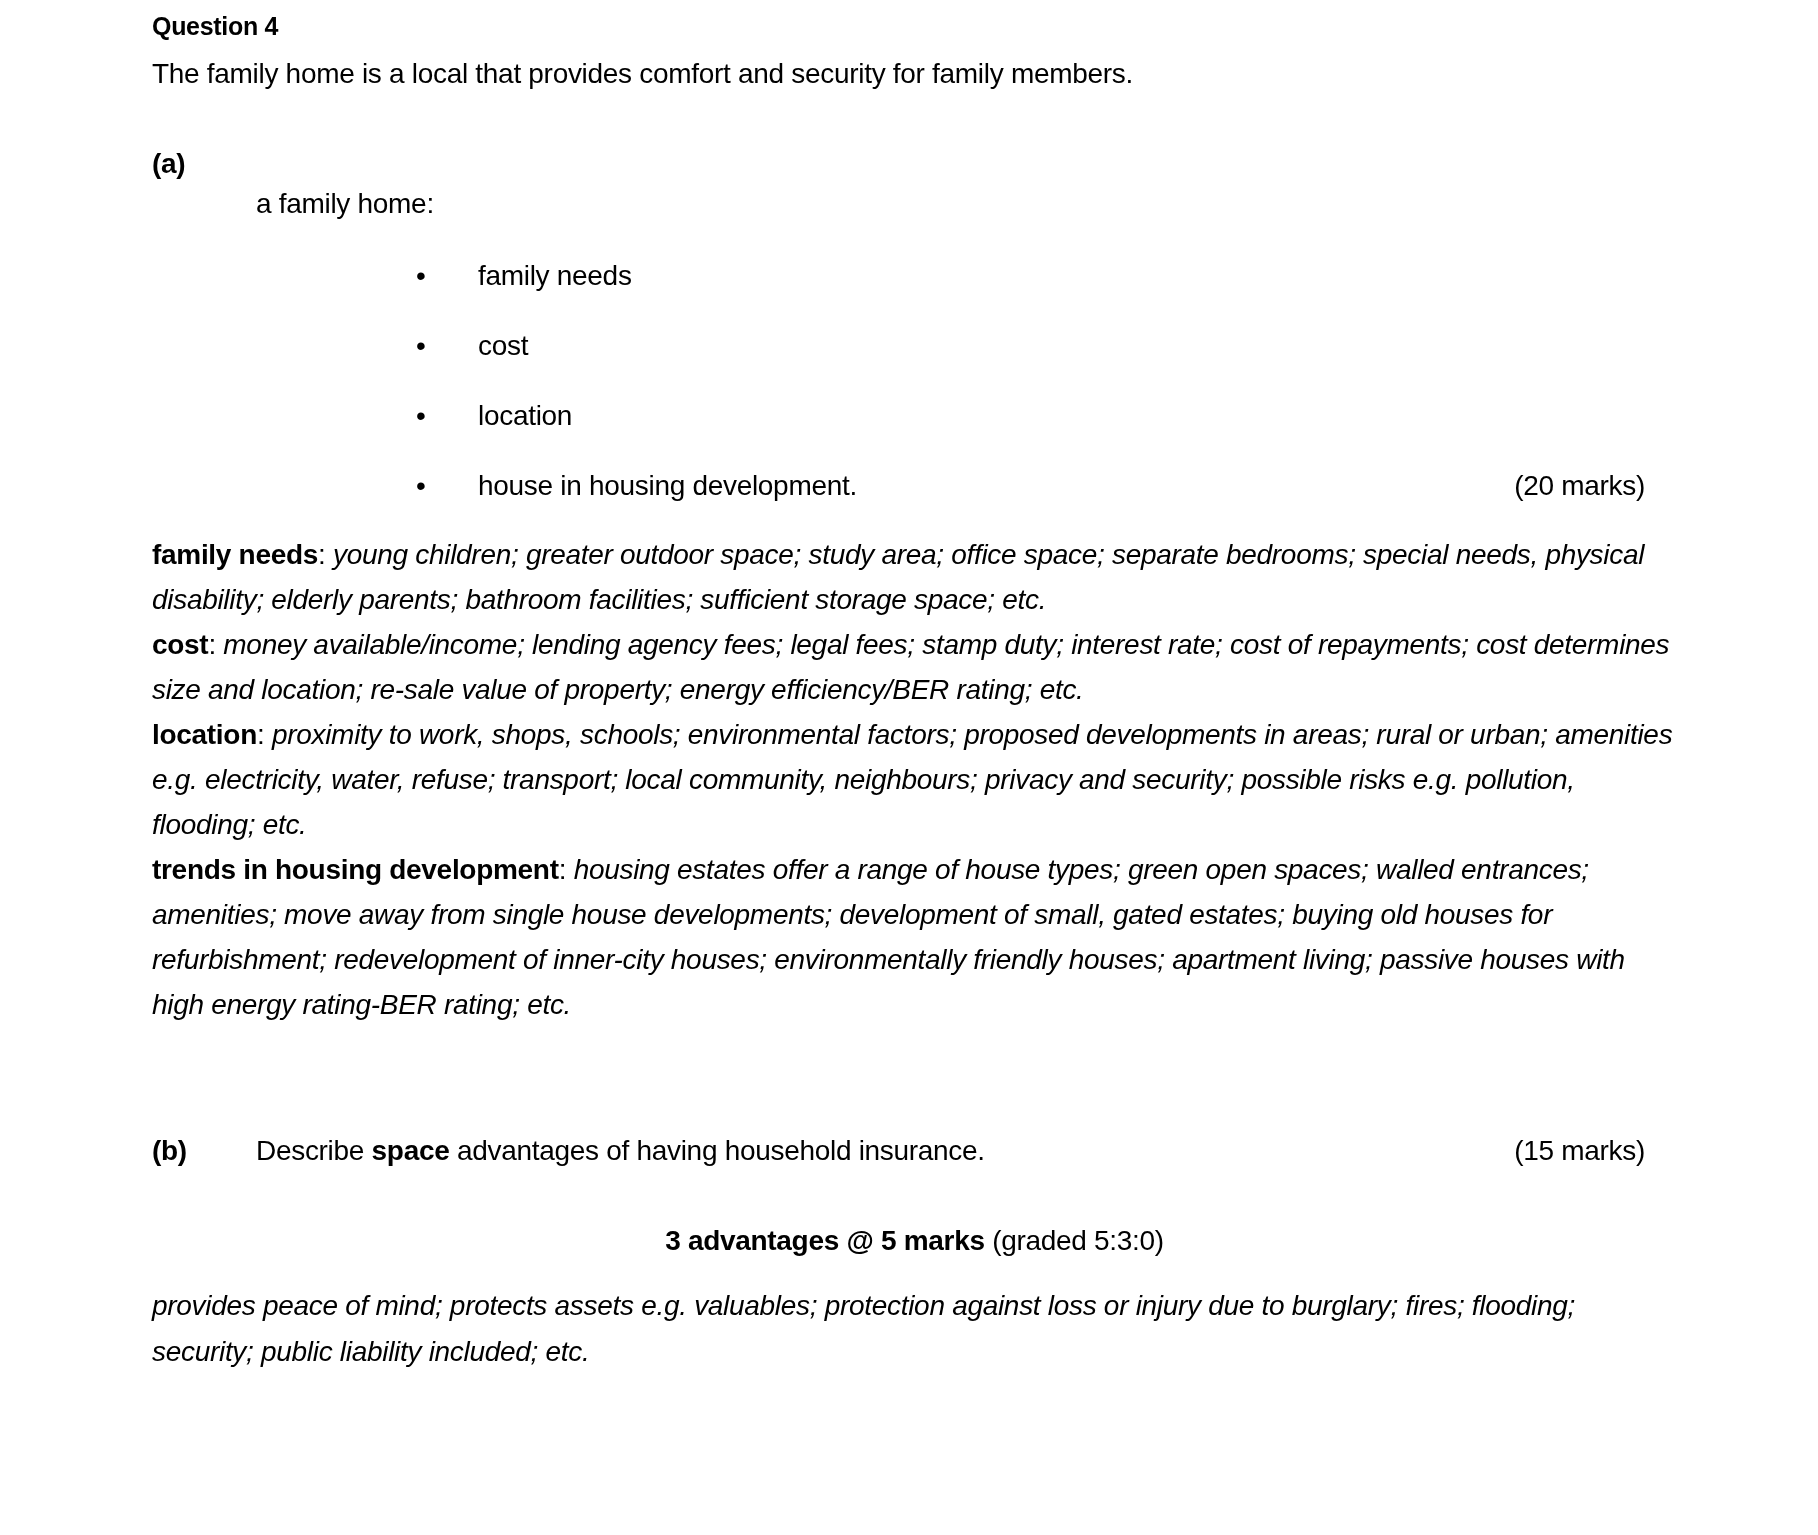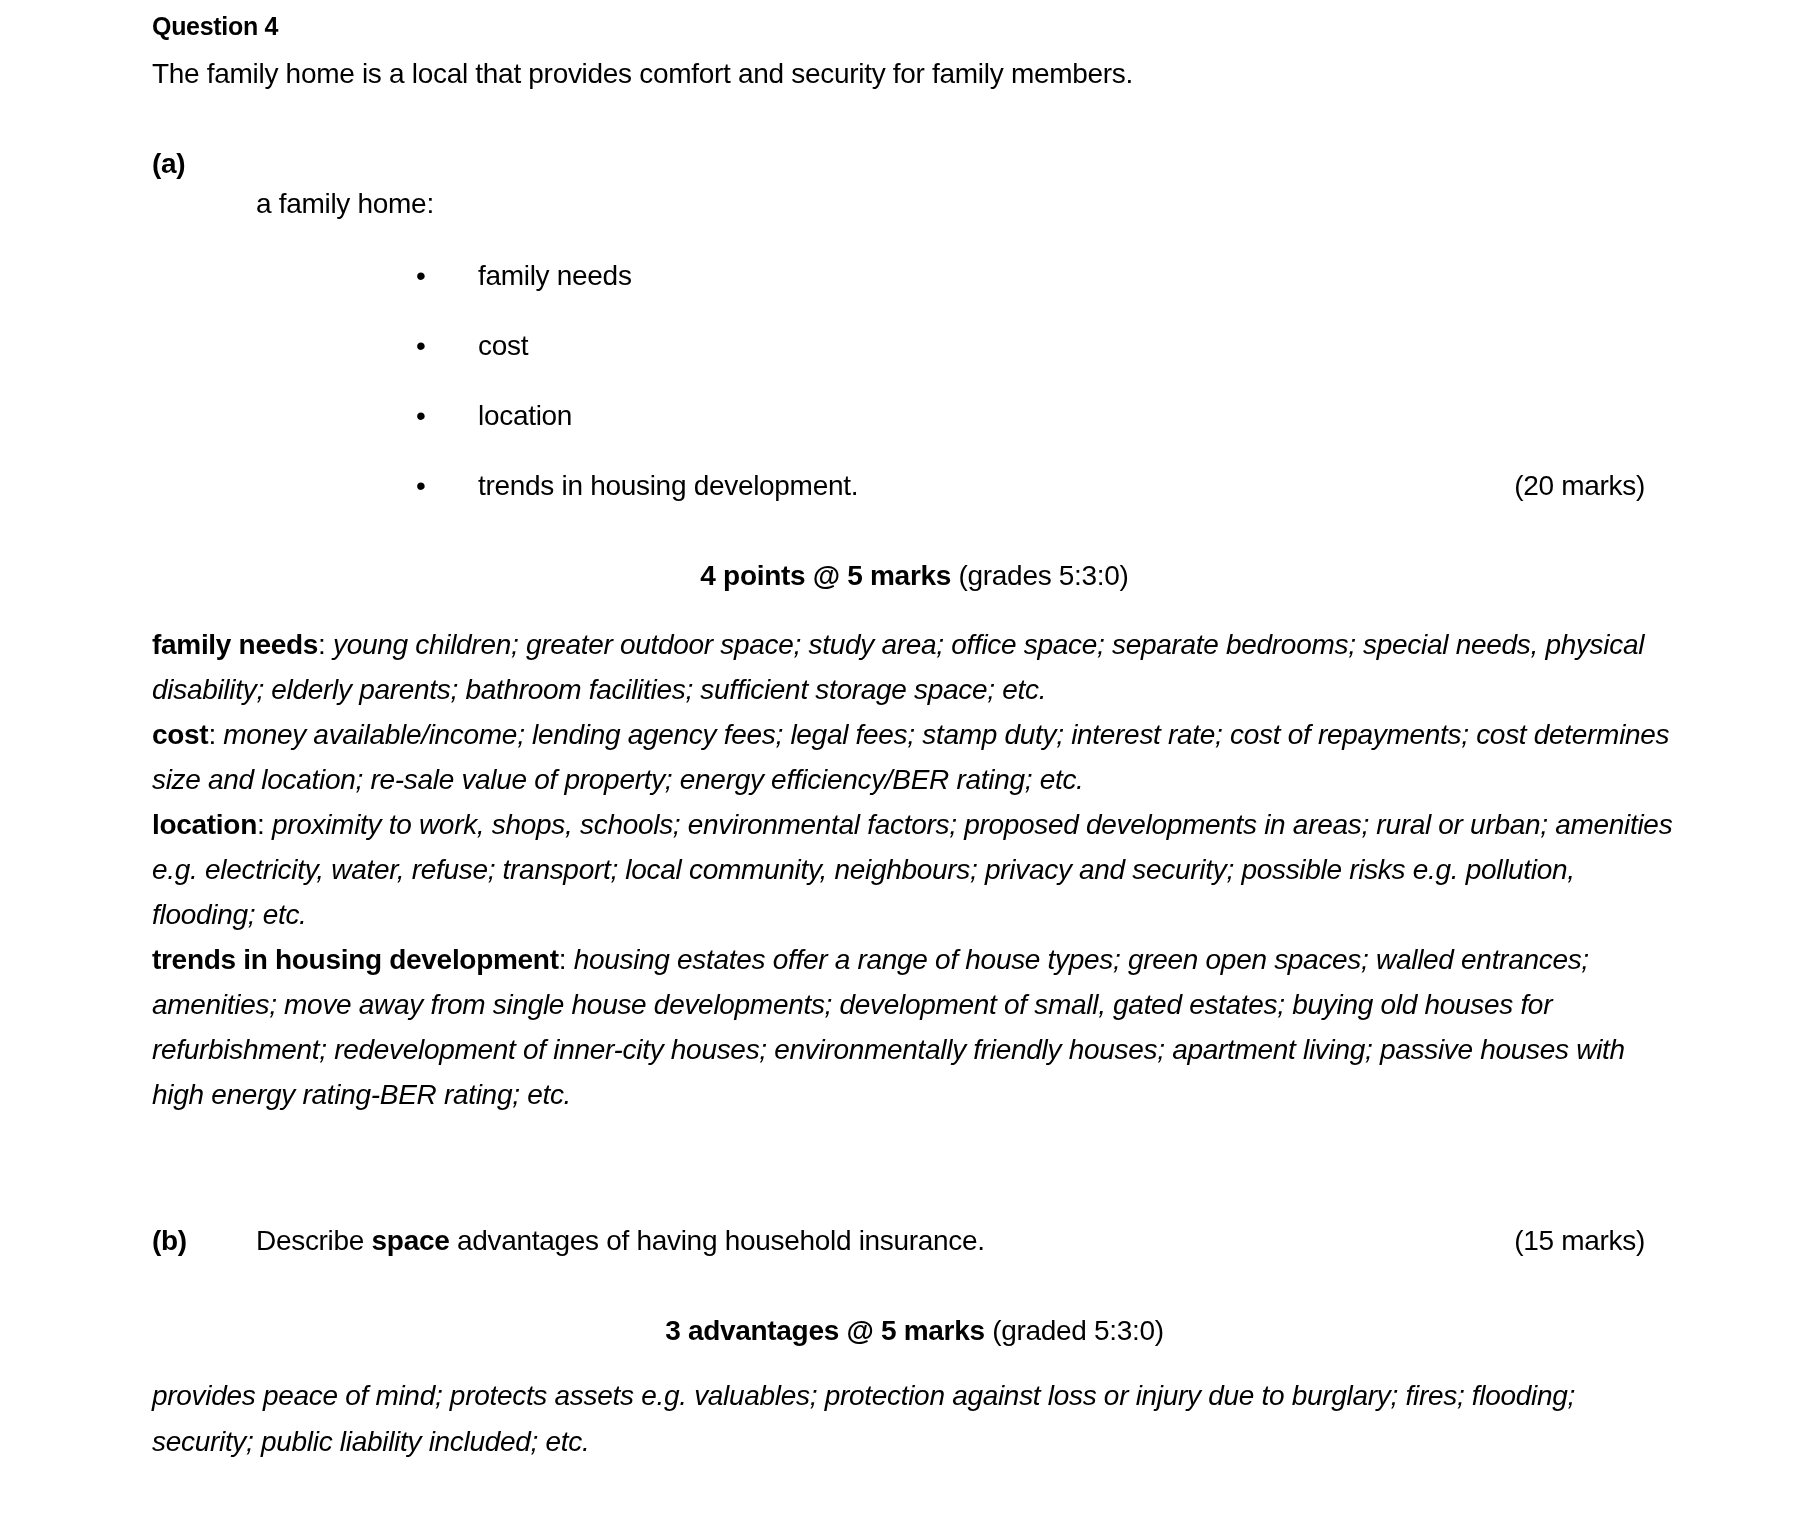--- a/index.html
+++ b/index.html
@@ -102,28 +102,25 @@
     <li>
       <span>family needs</span>
     </li>
     <li>
       <span>cost</span>
     </li>
     <li>
       <span>location</span>
     </li>
     <li>
-      <span>trends in housing development.</span>
+      <span>house in housing development.</span>
       <span class="marks-right">(20 marks)</span>
     </li>
   </ul>
 
-  <p class="scheme-heading">
-    <span class="bold-part">4 points @ 5 marks</span><span> (grades 5:3:0)</span>
-  </p>
 
   <div class="scheme-block">
     <p class="scheme-item">
       <span class="term">family needs</span><span class="colon">: </span><i>young children; greater outdoor space; study area; office space; separate bedrooms; special needs, physical disability; elderly parents; bathroom facilities; sufficient storage space; etc.</i>
     </p>
     <p class="scheme-item">
       <span class="term">cost</span><span class="colon">: </span><i>money available/income; lending agency fees; legal fees; stamp duty; interest rate; cost of repayments; cost determines size and location; re-sale value of property; energy efficiency/BER rating; etc.</i>
     </p>
     <p class="scheme-item">
       <span class="term">location</span><span class="colon">: </span><i>proximity to work, shops, schools; environmental factors; proposed developments in areas; rural or urban; amenities e.g. electricity, water, refuse; transport; local community, neighbours; privacy and security; possible risks e.g. pollution, flooding; etc.</i>

